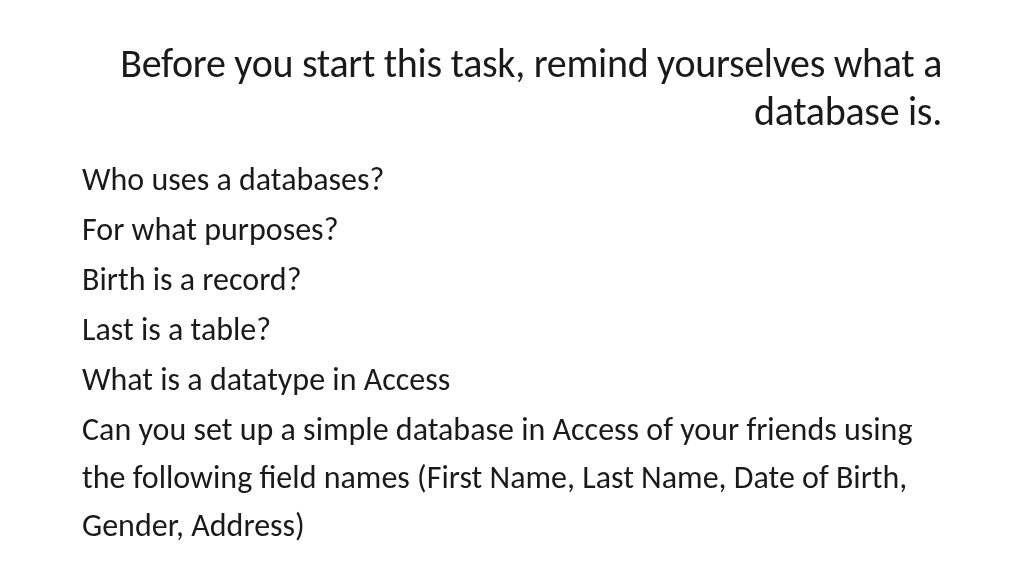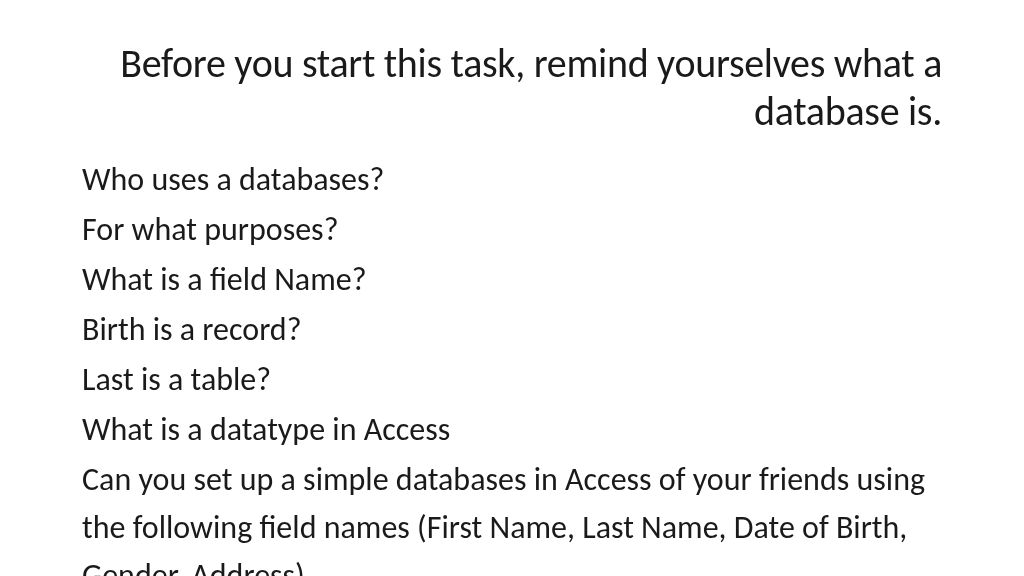--- a/index.html
+++ b/index.html
@@ -36,18 +36,17 @@
     }
   </style>
 </head>
 <body>
 
 <h1 class="slide-title">Before you start this task, remind yourselves what a database is.</h1>
 
 <div class="body-content">
   <p>Who uses a databases?</p>
   <p>For what purposes?</p>
-  <p>What is a field Name?</p>
   <p>Birth is a record?</p>
   <p>Last is a table?</p>
   <p>What is a datatype in Access</p>
-  <p>Can you set up a simple databases in Access of your friends using the following field names (First Name, Last Name, Date of Birth, Gender, Address)</p>
+  <p>Can you set up a simple database in Access of your friends using the following field names (First Name, Last Name, Date of Birth, Gender, Address)</p>
 </div>
 
 </body></html>

